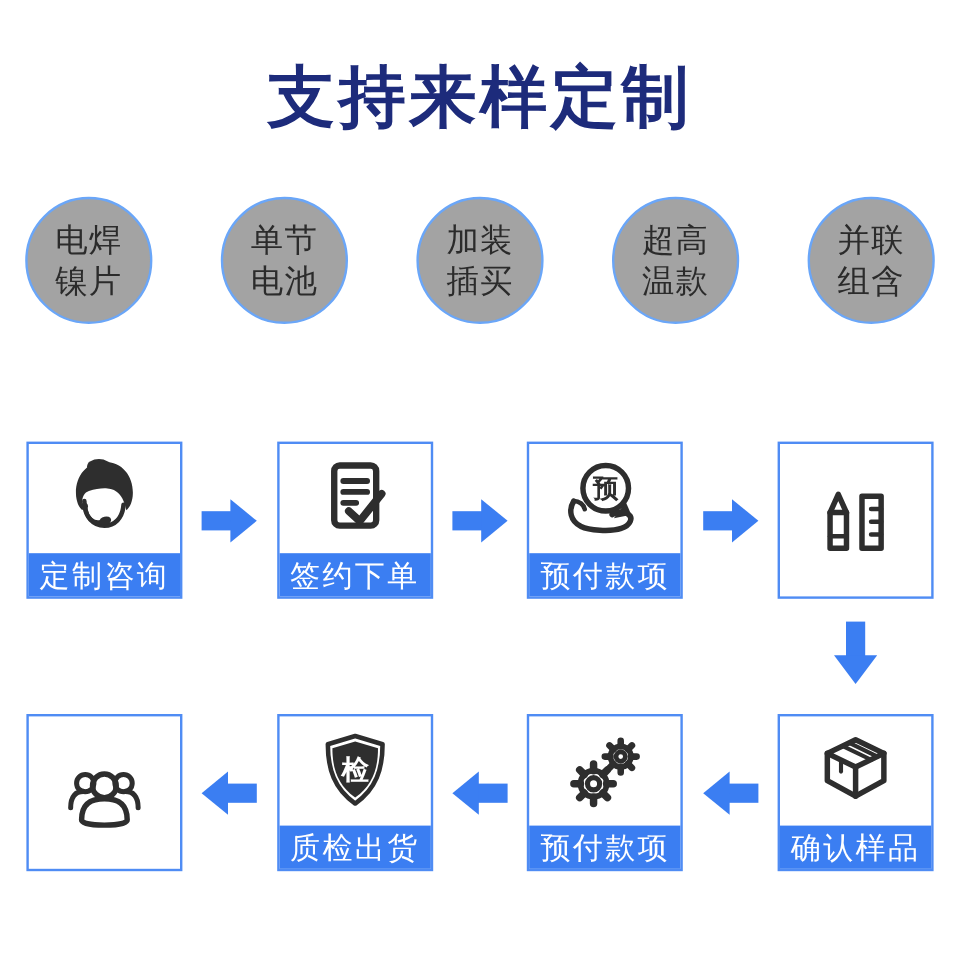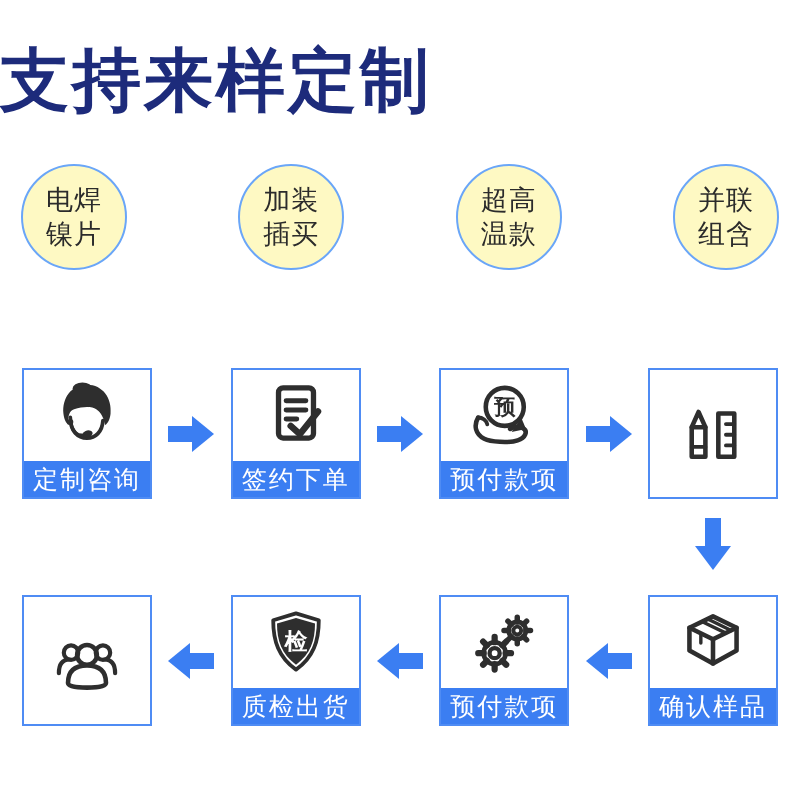--- a/index.html
+++ b/index.html
@@ -3,30 +3,30 @@
 <meta charset="utf-8">
 <style>
   html,body{margin:0;padding:0;background:#fff;}
   body{
     width:800px;height:800px;position:relative;overflow:hidden;
     font-family:"Liberation Sans","DejaVu Sans",sans-serif;
     --primary-blue:#3b7ef2;--tile-border:#4f8cf4;--circle-border:#6aa6f8;
     --title-navy:#1d2b7b;--icon-ink:#2e2e2e;
   }
   .page-title{
-    margin-top:44px;font-size:69px;font-weight:bold;
+    margin-top:44px;text-align:center;font-size:56px;font-weight:bold;
     letter-spacing:3px;color:var(--title-navy,#1d2b7b);line-height:74px;
   }
   .circles-row{
     margin:46px 21px 0 21px;display:flex;justify-content:space-between;
   }
   .feature-circle{
     width:106px;height:106px;border-radius:50%;
     border:2px solid var(--circle-border,#6aa6f8);box-sizing:border-box;
-    background:#fef9c3;display:flex;flex-direction:column;justify-content:center;
+    background:#a3a3a3;display:flex;flex-direction:column;justify-content:center;
     align-items:center;text-align:center;color:#2b2b2b;font-size:27px;
     line-height:34px;font-weight:500;letter-spacing:1px;
   }
   .flow-row{
     margin:0 22px;display:grid;align-items:center;
     grid-template-columns:130px 1fr 130px 1fr 130px 1fr 130px;
   }
   .flow-row.first{margin-top:98px;}
   .flow-tile{
     width:130px;height:131px;box-sizing:border-box;background:#fff;
@@ -63,20 +63,24 @@
 <body style="--primary-blue: #3b7ef2; --tile-border: #4f8cf4; --circle-border: #6aa6f8; --title-navy: #1d2b7b; --icon-ink: #2e2e2e;">
 
 <div class="page-title">支持来样定制</div>
 
 <div class="circles-row">
   <div class="feature-circle">
     <span>电焊</span>
     <span>镍片</span>
   </div>
   <div class="feature-circle">
+    <span>单节</span>
+    <span>电池</span>
+  </div>
+  <div class="feature-circle">
     <span>加装</span>
     <span>插买</span>
   </div>
   <div class="feature-circle">
     <span>超高</span>
     <span>温款</span>
   </div>
   <div class="feature-circle">
     <span>并联</span>
     <span>组含</span>

